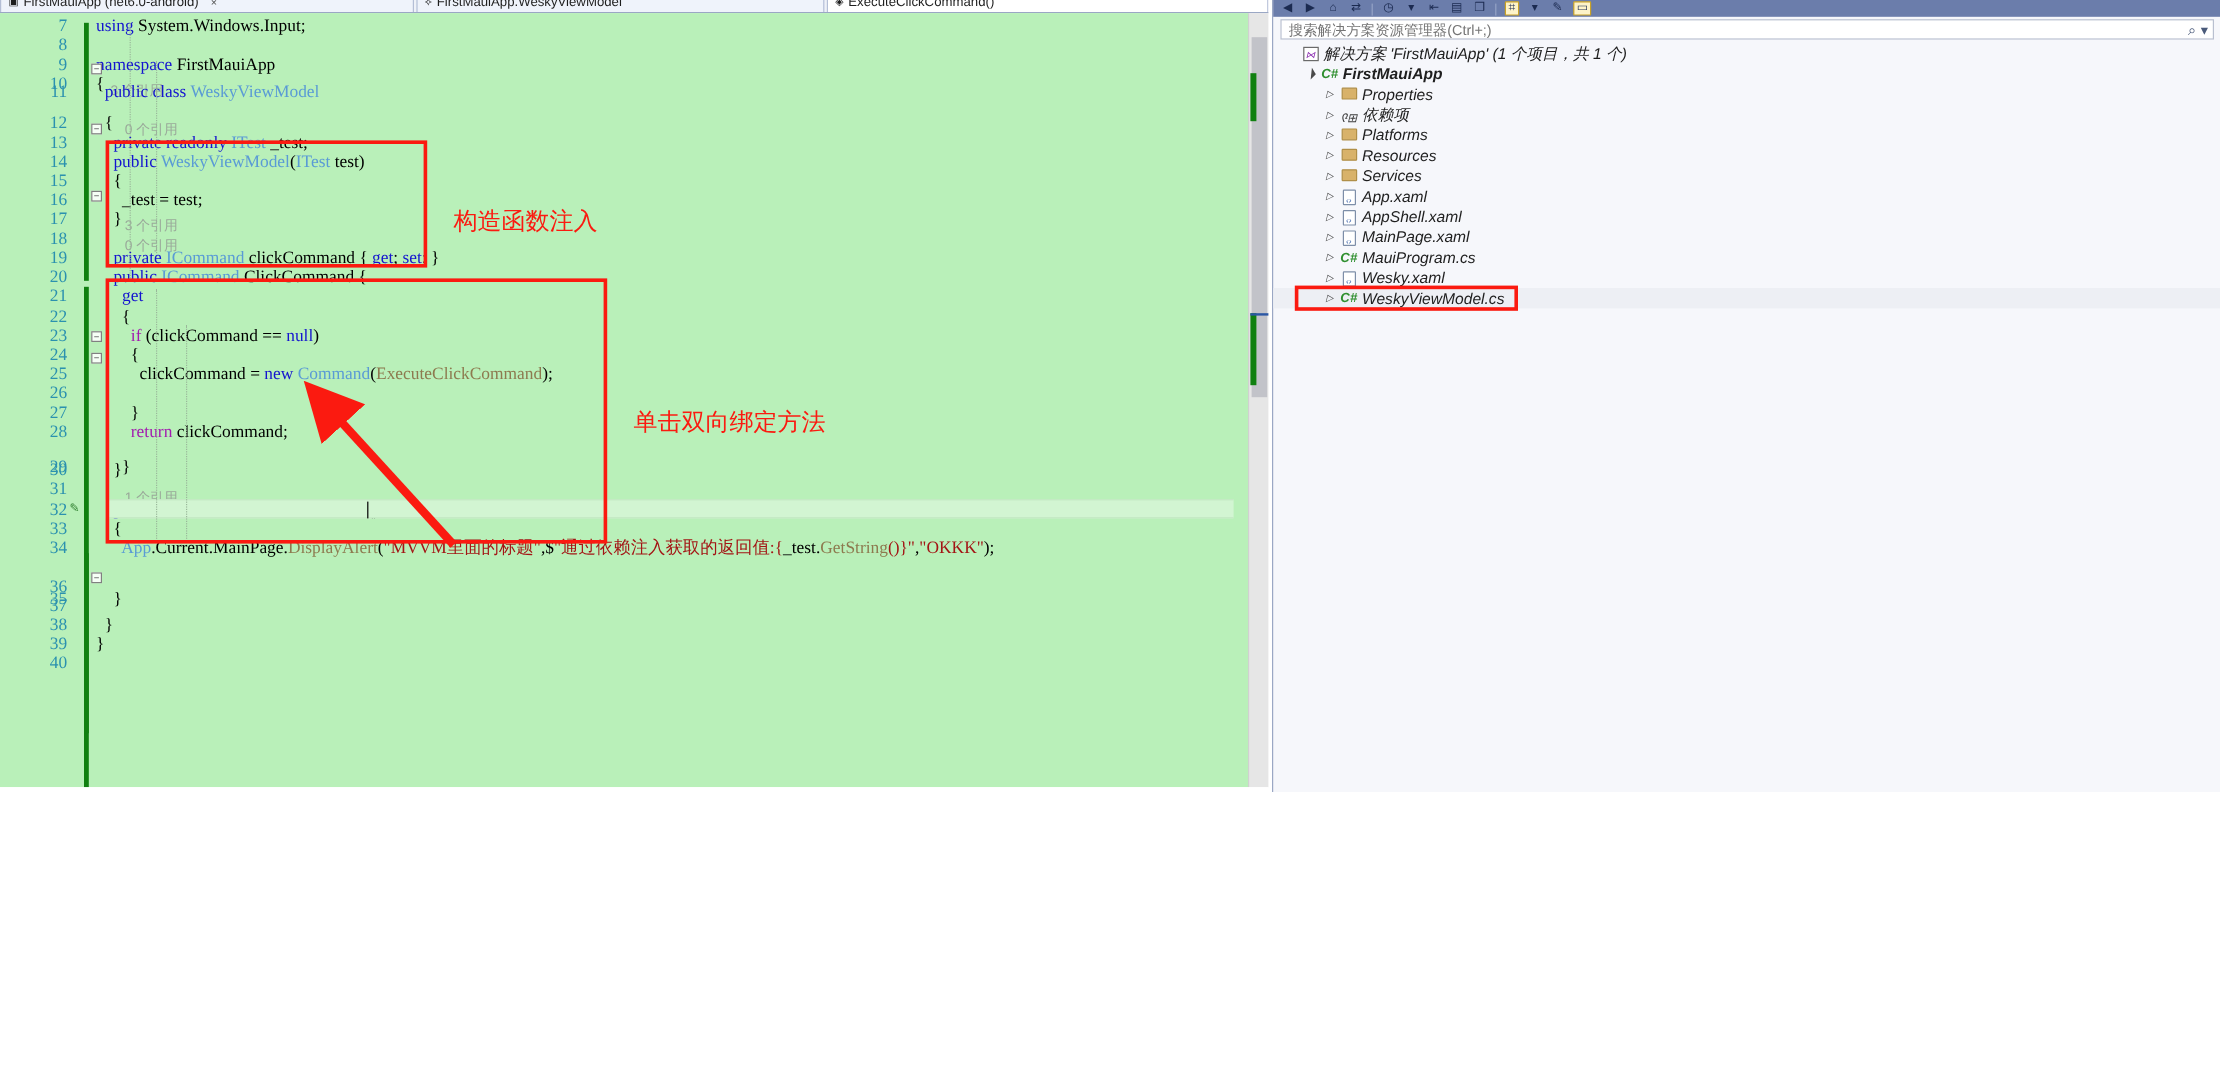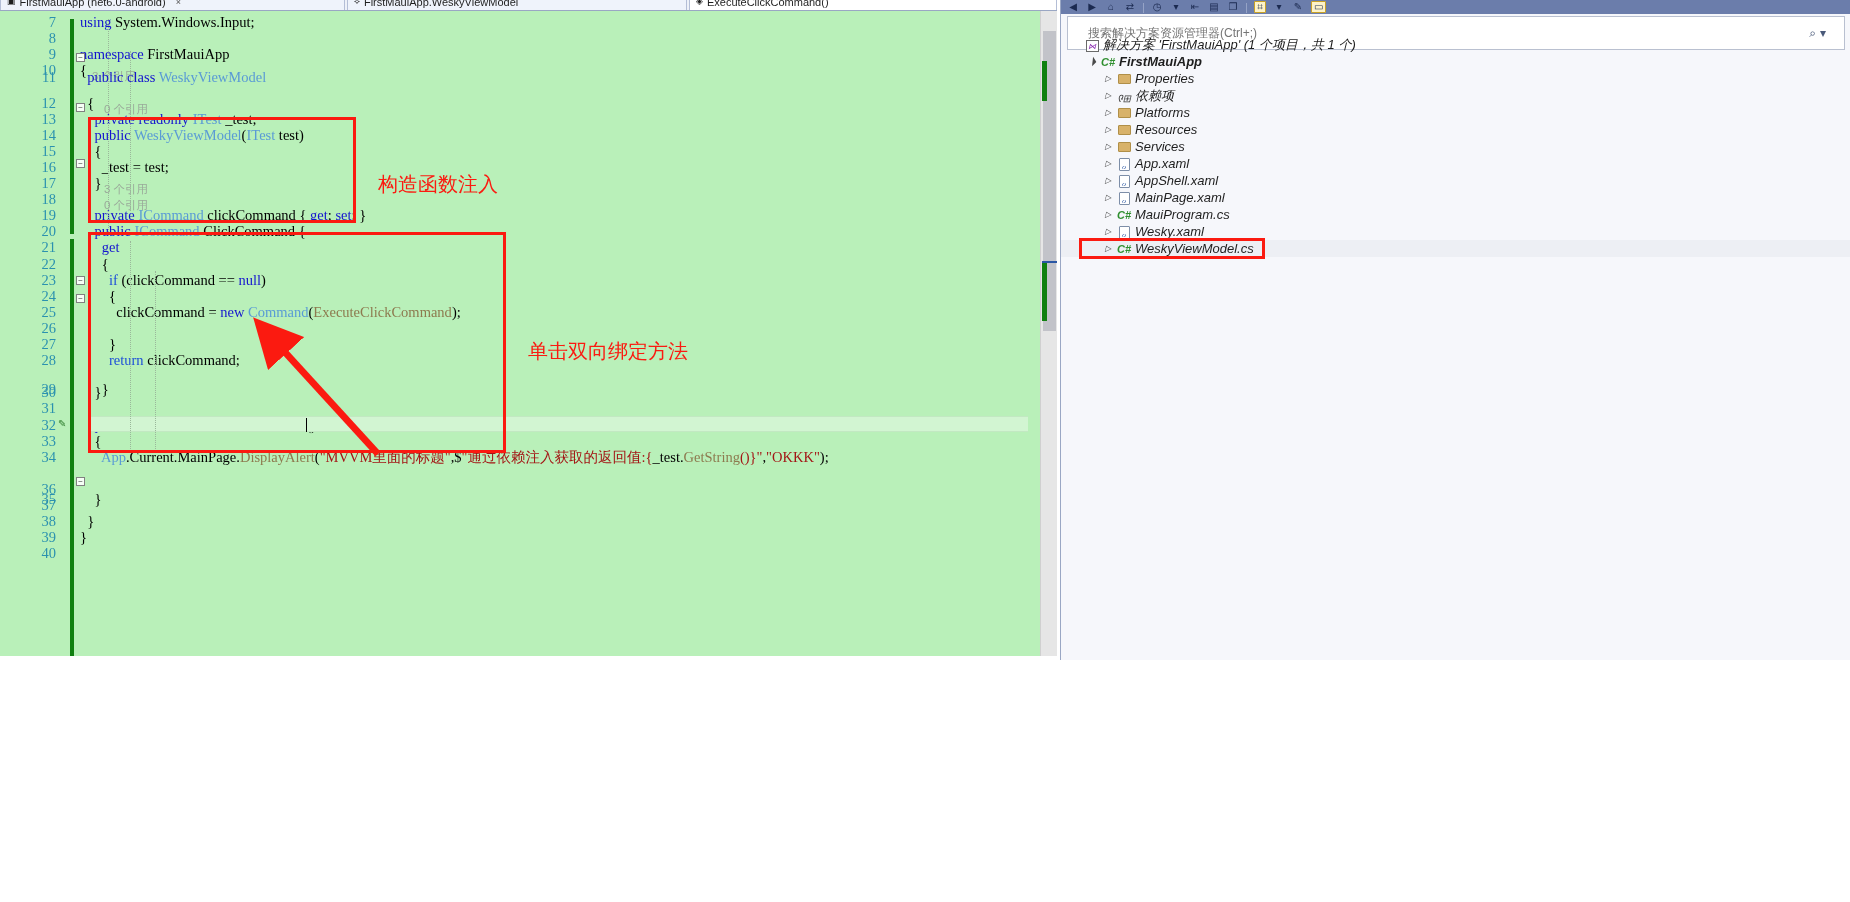--- a/index.html
+++ b/index.html
@@ -54,21 +54,21 @@
   .lhint {
     position: absolute; left: 80px; color: #9aa99a; font-size: 11.5px;
     font-family: "Liberation Sans", sans-serif;
   }
   
   .kw   { color: #1414cf; }
   .type { color: #5a9bd5; }
   .str  { color: #a31515; }
   .meth { color: #8a7games; }
   .meth { color: #8d7a4f; }
-  .ctl  { color: #1d4ed8; }
+  .ctl  { color: #a21caf; }
   .plain{ color: #000; }
 
   
   .changebar { position: absolute; left: 70px; width: 4px; background: #108010; }
   .outbox {
     position: absolute; width: 9px; height: 9px; border: 1px solid #808080;
     background: #f6fff6; font-size: 8px; line-height: 7px; text-align: center;
     color: #444; font-family: "Liberation Sans", sans-serif;
   }
   .vline {
@@ -120,23 +120,23 @@
     height: 12px; min-width: 12px;
   }
   .se-toolbar .sep {
     width: 1px; height: 10px; background: #95a3c6; display:inline-block;
   }
   .se-toolbar .tbi.box {
     border: 1px solid #c9a227; background: #fdf3c9;
     padding: 0 2px; border-radius: 1px;
   }
   .se-search {
-    position: absolute; left: 6px; top: 16px; width: 778px; height: 34px;
+    position: absolute; left: 6px; top: 16px; width: 778px; height: 17px;
     background: #ffffff; border: 1px solid #b9c0d0;
-    display: flex; align-items: center; padding: 0 18px;
+    display: flex; align-items: center; padding: 0 4px;
     font-size: 12px; color: #3a3a3a;
   }
   .se-search .sgrow { flex: 1; }
   .se-search .sicon { color: #4a5a7a; font-size: 12px; margin-left: 4px; }
   .se-tree {
     position: absolute; left: 0; top: 36px; width: 790px; height: 624px;
     overflow: hidden; font-size: 13px; color: #1e1e1e;
   }
   .trow {
     position: relative; height: 17px; display: flex; align-items: center;
@@ -225,20 +225,21 @@
         <div class="line" style="top: 244.5px;"><span class="lnum">22</span><span class="lcode"><span class="plain">      {</span></span></div>
         <div class="line" style="top: 260.6px;"><span class="lnum">23</span><span class="lcode"><span class="plain">        </span><span class="ctl">if</span><span class="plain"> (clickCommand == </span><span class="kw">null</span><span class="plain">)</span></span></div>
         <div class="line" style="top: 276.7px;"><span class="lnum">24</span><span class="lcode"><span class="plain">        {</span></span></div>
         <div class="line" style="top: 292.8px;"><span class="lnum">25</span><span class="lcode"><span class="plain">          clickCommand = </span><span class="kw">new</span><span class="plain"> </span><span class="type">Command</span><span class="plain">(</span><span class="meth">ExecuteClickCommand</span><span class="plain">);</span></span></div>
         <div class="line" style="top: 308.9px;"><span class="lnum">26</span><span class="lcode"></span></div>
         <div class="line" style="top: 325px;"><span class="lnum">27</span><span class="lcode"><span class="plain">        }</span></span></div>
         <div class="line" style="top: 341.1px;"><span class="lnum">28</span><span class="lcode"><span class="plain">        </span><span class="ctl">return</span><span class="plain"> clickCommand;</span></span></div>
         <div class="line" style="top: 357.2px; margin-top: 13px;"><span class="lnum">29</span><span class="lcode"><span class="plain">      }</span></span></div>
         <div class="line" style="top: 373.3px;"><span class="lnum">30</span><span class="lcode"><span class="plain">    }</span></span></div>
         <div class="line" style="top: 389.4px;"><span class="lnum">31</span><span class="lcode"></span></div>
+        <div class="line" style="top: 395.5px;"><span class="lhint" style="left: 104px;">1 个引用</span></div>
         <div class="line" style="top: 405.5px;"><span class="lnum">32</span><span class="lcode"><span class="kw">    private void </span><span class="meth">ExecuteClickCommand</span><span class="plain">()</span></span></div>
         <div class="line" style="top: 421.6px;"><span class="lnum">33</span><span class="lcode"><span class="plain">    {</span></span></div>
         <div class="line" style="top: 437.7px;"><span class="lnum">34</span><span class="lcode"><span class="plain">      </span><span class="type">App</span><span class="plain">.Current.MainPage.</span><span class="meth">DisplayAlert</span><span class="plain">(</span><span class="str">"MVVM里面的标题"</span><span class="plain">,$</span><span class="str">"通过依赖注入获取的返回值:{</span><span class="plain">_test.</span><span class="meth">GetString</span><span class="str">()}"</span><span class="plain">,</span><span class="str">"OKKK"</span><span class="plain">);</span></span></div>
         <div class="line" style="top: 480px;"><span class="lnum">35</span><span class="lcode"><span class="plain">    }</span></span></div>
         <div class="line" style="top: 469.9px;"><span class="lnum">36</span><span class="lcode"></span></div>
         <div class="line" style="top: 486px;"><span class="lnum">37</span><span class="lcode"></span></div>
         <div class="line" style="top: 502.1px;"><span class="lnum">38</span><span class="lcode"><span class="plain">  }</span></span></div>
         <div class="line" style="top: 518.2px;"><span class="lnum">39</span><span class="lcode"><span class="plain">}</span></span></div>
         <div class="line" style="top: 534.3px;"><span class="lnum">40</span><span class="lcode"></span></div>
         <div class="curline" style="top: 404.5px;"></div>

